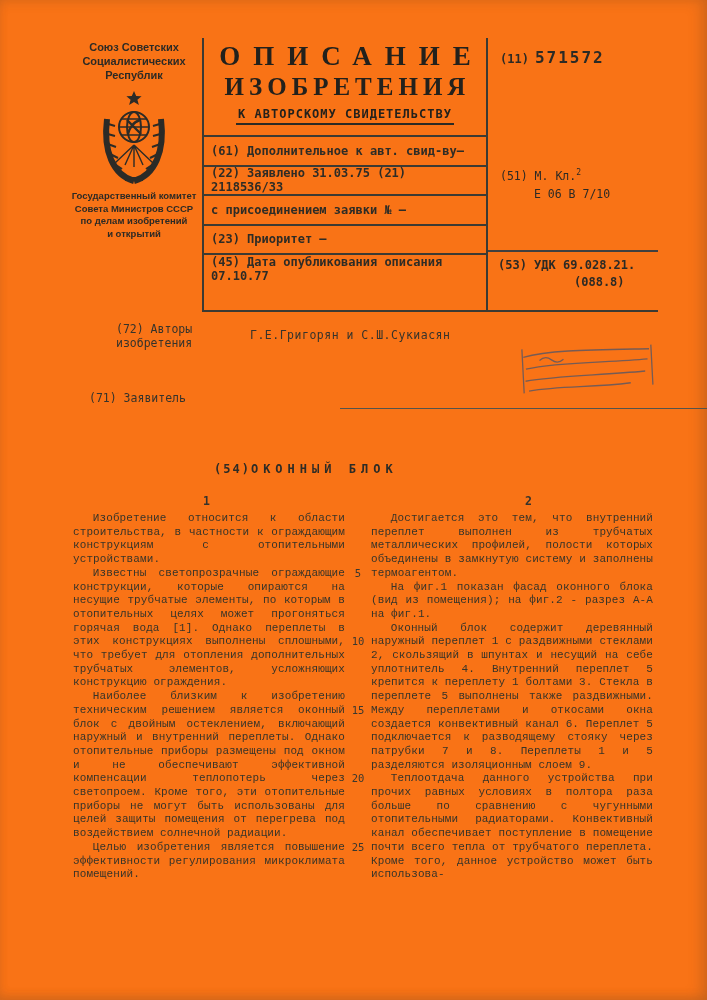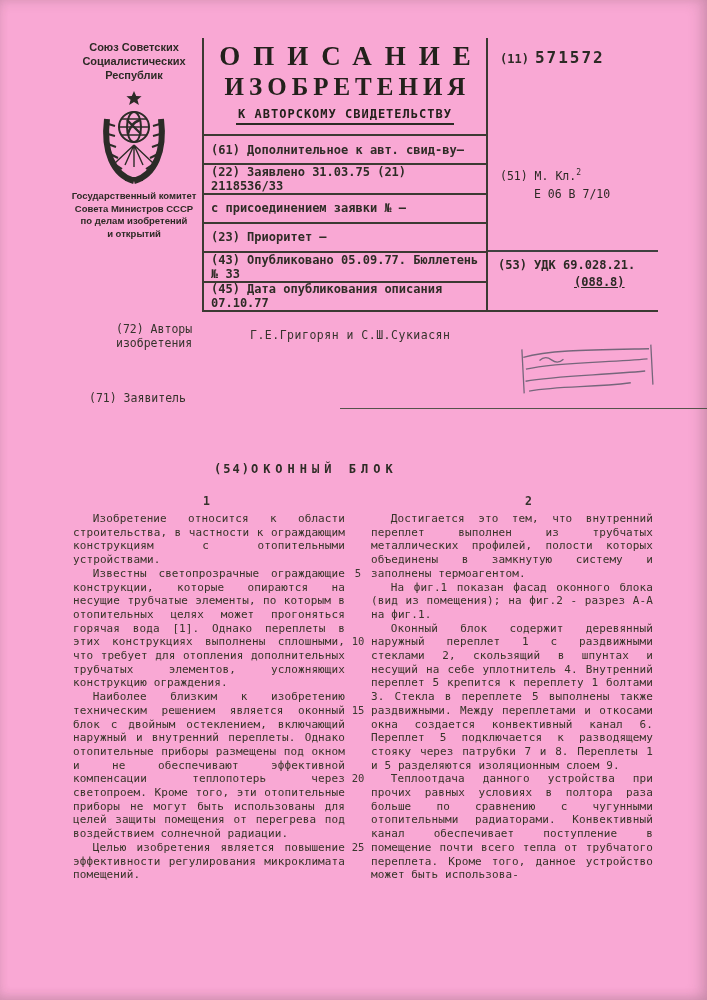--- a/index.html
+++ b/index.html
@@ -1,19 +1,19 @@
 <!DOCTYPE html>
 <html><head>
 <meta charset="utf-8">
 <style>
   * { margin:0; padding:0; box-sizing:border-box; }
   html,body { background:#9a968e; }
   .page {
     position:relative; width:707px; height:1000px; margin:0 auto;
-    background:#f9a8d4;
+    background:#f97316;
     box-shadow: inset -6px 0 14px rgba(60,55,45,.18), inset 0 -4px 10px rgba(60,55,45,.10);
     font-family:"DejaVu Sans Mono", monospace;
     color:#35332c; overflow:hidden;
   }
   .pre { white-space:pre-line; }
 
   
   .header { position:absolute; top:38px; left:70px; width:588px; display:flex; }
   .h-left { width:132px; padding:2px 4px 0 0; text-align:center; }
   .union { font-family:"Liberation Sans", sans-serif; font-weight:bold; font-size:11px; line-height:14px; color:#2c2a25; }
@@ -27,42 +27,42 @@
   .sub { display:inline-block; margin-top:6px; font-size:12px; font-weight:bold; letter-spacing:1px; border-bottom:2.5px solid #2c2a25; padding:0 2px 2px; }
   .f-row { height:29.5px; border-top:2px solid #3c3a33; display:flex; align-items:center; padding:0 4px 0 7px; font-size:12px; font-weight:bold; color:#2e2c26; letter-spacing:0; }
 
   .h-right { flex:1; height:274px; position:relative; border-bottom:2px solid #3c3a33; }
   .doc-num { position:absolute; top:10px; left:12px; font-size:12px; font-weight:bold; color:#2c2a25; }
   .doc-num b { font-size:16px; letter-spacing:2px; margin-left:6px; }
   .klass { position:absolute; top:130px; left:12px; font-size:11.5px; font-weight:normal; color:#2c2a25; }
   .klass sup { font-size:8px; }
   .klass-val { margin:4px 0 0 34px; }
   .udk { position:absolute; top:212px; left:0; right:0; border-top:2px solid #404040; padding:6px 8px 0 10px; font-size:12px; font-weight:bold; color:#2c2a25; }
-  .udk2 { margin:3px 0 0 76px;text-decoration:underline; }
+  .udk2 { margin:3px 0 0 76px; }
 
   
   .byline { position:absolute; top:312px; left:70px; width:637px; height:104px; font-size:11.5px; }
   .authors-code { position:absolute; top:10px; left:2px; line-height:14px;margin-left:44px; }
   .authors-names { position:absolute; top:16px; left:180px; letter-spacing:.5px; }
   .applicant-code { position:absolute; top:79px; left:19px; }
   .stamp-wrap { position:absolute; top:28px; left:450px; transform:rotate(-3deg); opacity:.8; }
   .byline-rule { position:absolute; top:96px; left:270px; right:0; border-top:1.5px solid #55534b; }
 
   
   .inv-title { position:absolute; top:462px; left:214px; font-size:12px; font-weight:bold; color:#2e2c26; }
   .inv-title .code { letter-spacing:2px; }
   .inv-title .name { letter-spacing:5px; }
 
   
   .docbody { position:absolute; top:492px; left:73px; width:580px; }
   .col-no { position:absolute; top:2px; font-size:11.5px; font-weight:bold; }
   .col-no.n1 { left:130px; }
   .col-no.n2 { left:452px; }
   .cols { display:flex; margin-top:20px; }
-  .col { font-size:11px; line-height:13.7px; text-align:justify; color:#373429; letter-spacing:.1px; }
+  .col { font-size:11px; line-height:13.7px; text-align:justify; color:#373429; letter-spacing:.1px;font-family:Liberation Mono, monospace; }
   .col.c1 { width:272px; }
   .gap { width:26px; }
   .col.c2 { width:282px; }
   .col p { text-indent:3ch; }
   .ln { position:absolute; left:272px; width:26px; text-align:center; font-size:10.5px; color:#3a382f; }
   .ln.l1 { top:75px; } .ln.l2 { top:143px; } .ln.l3 { top:212px; } .ln.l4 { top:280px; } .ln.l5 { top:349px; }
 </style>
 </head>
 <body>
 
@@ -99,21 +99,20 @@
     <div class="h-center">
       <div class="title-block">
         <div class="t1">ОПИСАНИЕ</div>
         <div class="t2">ИЗОБРЕТЕНИЯ</div>
         <span class="sub">К АВТОРСКОМУ СВИДЕТЕЛЬСТВУ</span>
       </div>
       <div class="f-row">(61) Дополнительное к авт. свид-ву—</div>
       <div class="f-row">(22) Заявлено 31.03.75 (21) 2118536/33</div>
       <div class="f-row">с присоединением заявки № —</div>
       <div class="f-row">(23) Приоритет —</div>
-      <div class="f-row">(43) Опубликовано 05.09.77. Бюллетень № 33</div>
       <div class="f-row">(45) Дата опубликования описания 07.10.77</div>
     </div>
 
     <div class="h-right">
       <div class="doc-num">
         <span>(11)</span><b>571572</b>
       </div>
       <div class="klass">
         <span>(51) М. Кл.</span><sup>2</sup>
         <div class="klass-val">Е 06 В 7/10</div>

